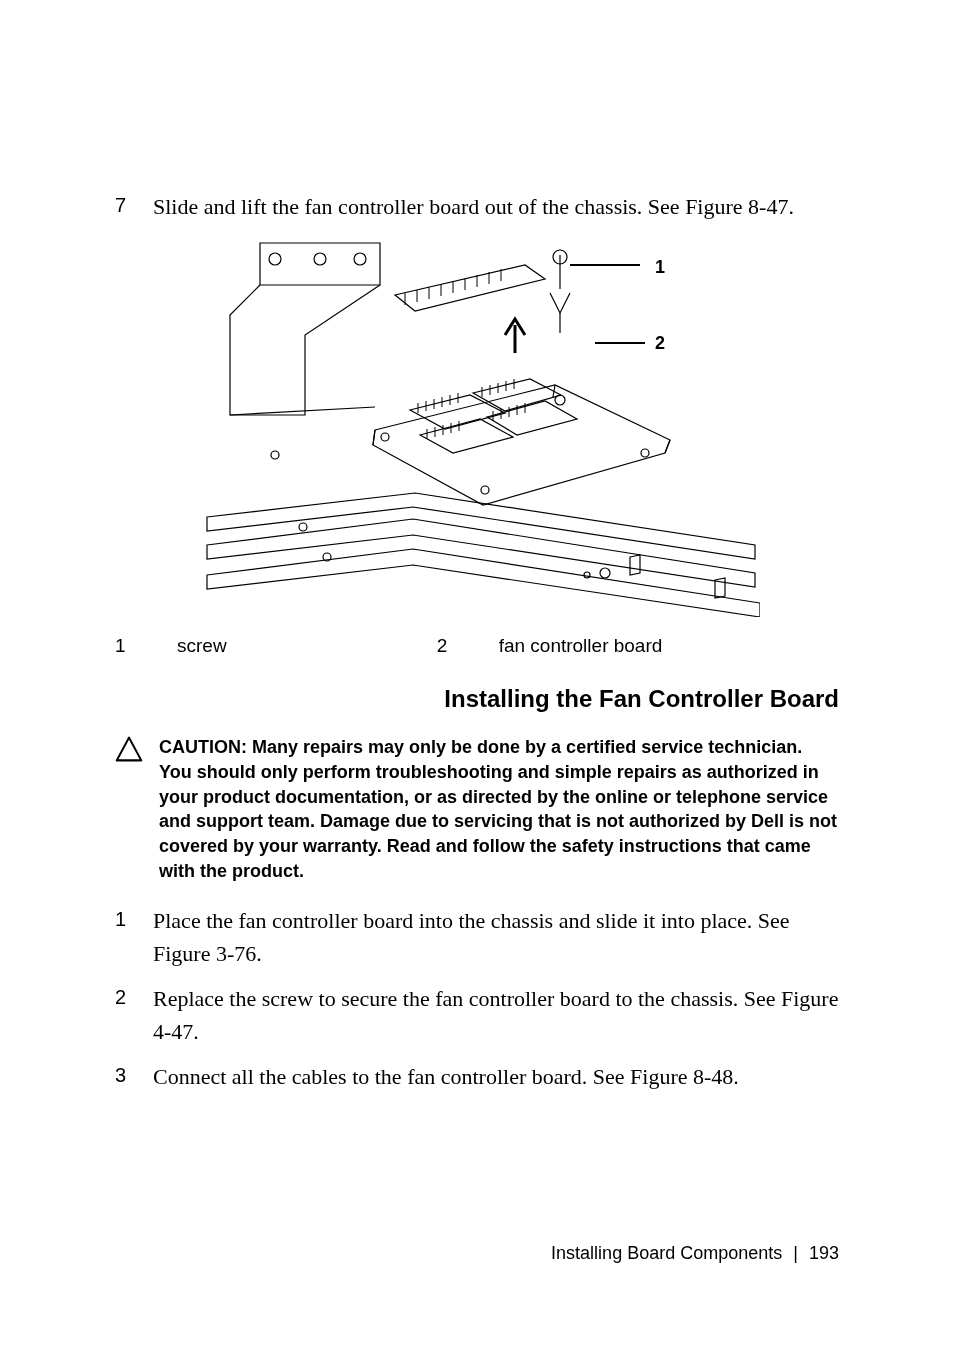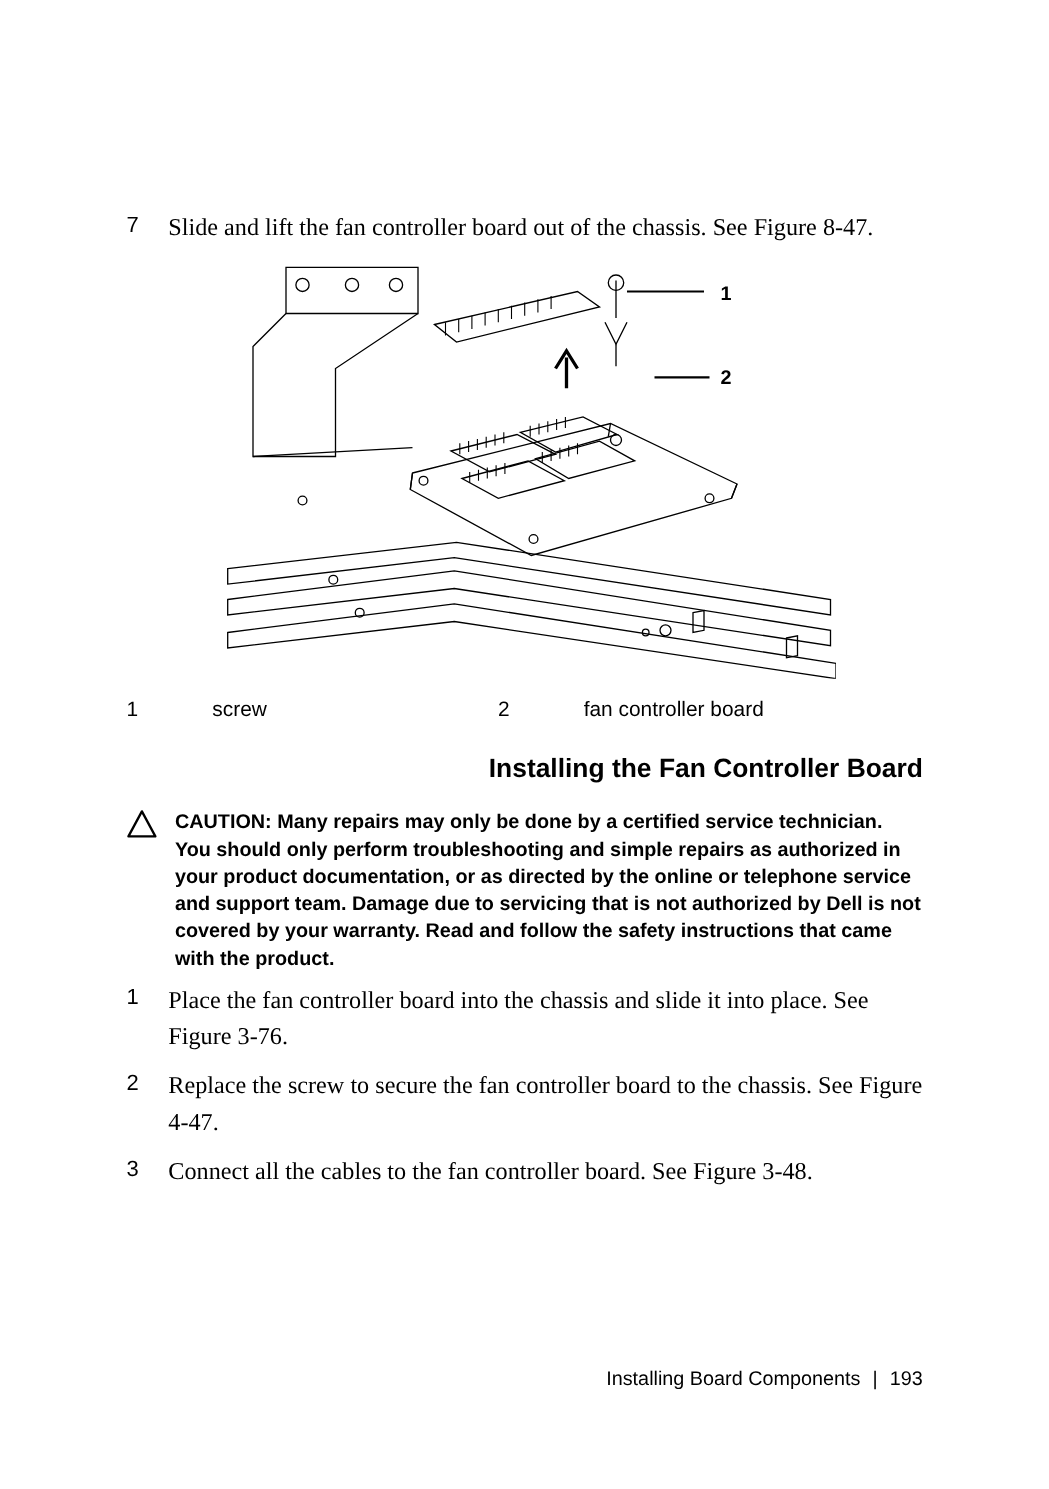--- a/index.html
+++ b/index.html
@@ -61,33 +61,32 @@
   .legend .cell {
     display: flex;
     align-items: baseline;
   }
   .legend .num {
     width: 62px;
     flex: none;
   }
   .legend .label {
     flex: none;
-    margin-left: 16px;
   }
   .legend-gap { width: 210px; flex: none; }
   .subhead {
     font-family: Arial, Helvetica, sans-serif;
     font-weight: bold;
     font-size: 24px;
     margin: 4px 0 22px 0;
     text-align: right;
   }
   .caution-row {
     display: flex;
-    margin-bottom: 8px;
+    margin-bottom: 20px;
   }
   .caution-icon {
     width: 44px;
     flex: none;
   }
   .caution-icon svg { width: 28px; height: 28px; }
   .caution-text {
     font-family: Arial, Helvetica, sans-serif;
     font-weight: bold;
     font-size: 18px;
@@ -237,21 +236,21 @@
   <div class="step-row">
     <div class="step-num">1</div>
     <div class="step-text">Place the fan controller board into the chassis and slide it into place. See Figure 3-76.</div>
   </div>
   <div class="step-row">
     <div class="step-num">2</div>
     <div class="step-text">Replace the screw to secure the fan controller board to the chassis. See Figure 4-47.</div>
   </div>
   <div class="step-row">
     <div class="step-num">3</div>
-    <div class="step-text">Connect all the cables to the fan controller board. See Figure 3-48.</div>
+    <div class="step-text">Connect all the cables to the fan controller board. See Figure 8-48.</div>
   </div>
 
   <div class="footer">
     <span>Installing Board Components</span>
     <span class="sep">|</span>
     <span class="pn">193</span>
   </div>
 
 </div>
 

